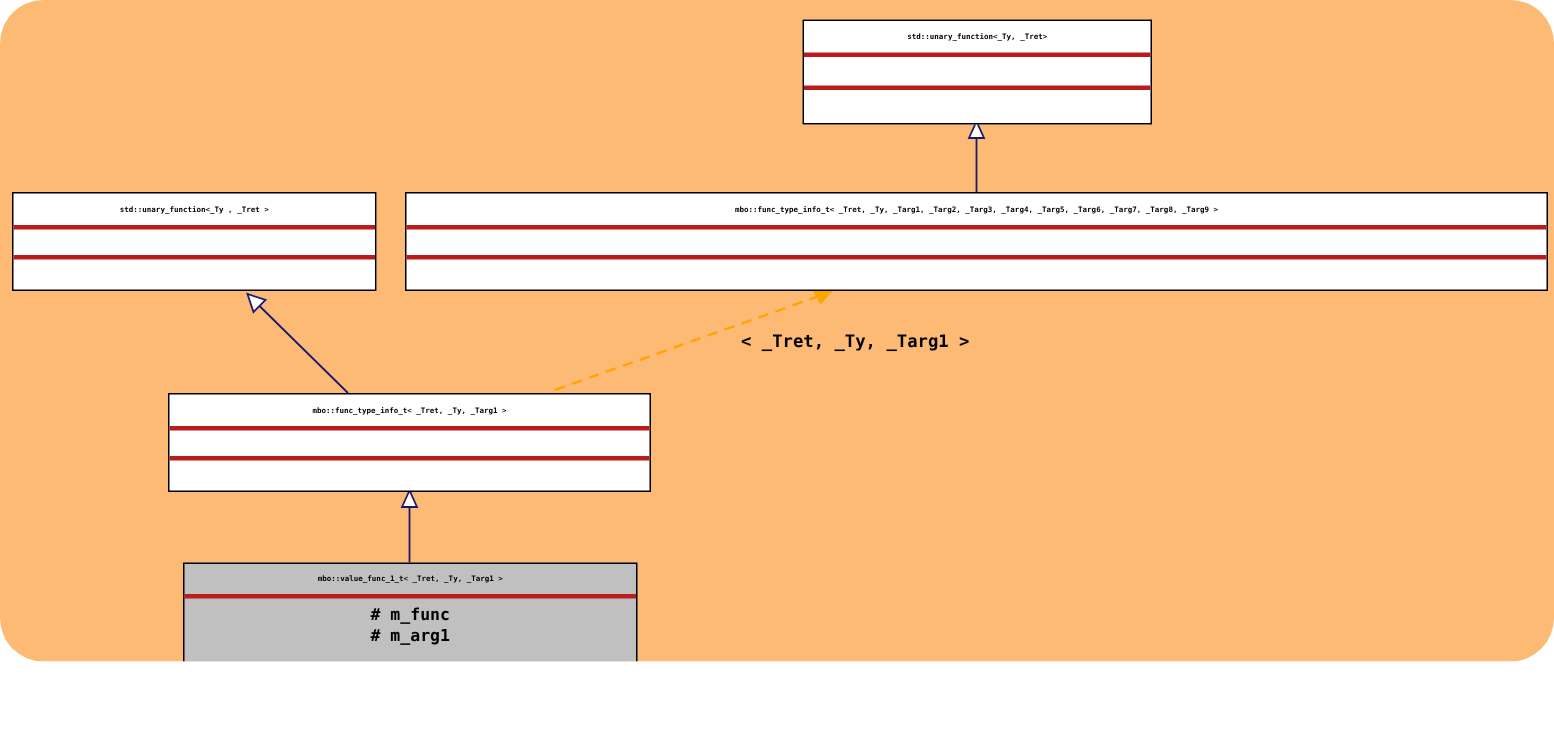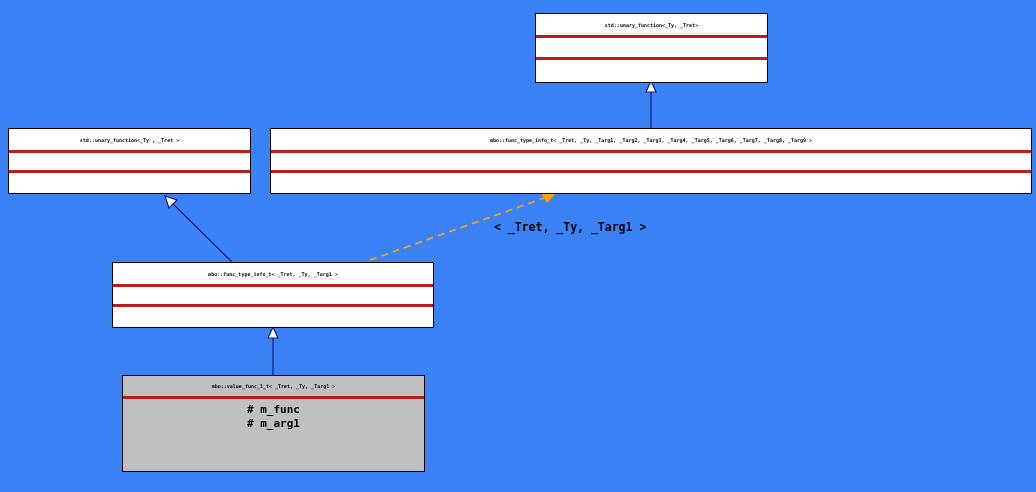--- a/index.html
+++ b/index.html
@@ -3,24 +3,25 @@
 <meta charset="utf-8">
 <style>
   html, body {
     margin: 0;
     padding: 0;
     background: #ffffff;
   }
   #diagram {
     position: relative;
     width: 1036px;
-    height: 492px;
-    background: #3b82f6;
+    height: 441px;
+    background: #fdba74;
     font-family: "DejaVu Sans Mono", "Liberation Mono", monospace;
     overflow: hidden;
+    border-radius: 29px;
   }
   .uml-class {
     position: absolute;
     box-sizing: border-box;
     border: 1px solid #000000;
     background: #ffffff;
     z-index: 3;
   }
   .uml-class.filled {
     background: #c0c0c0;

